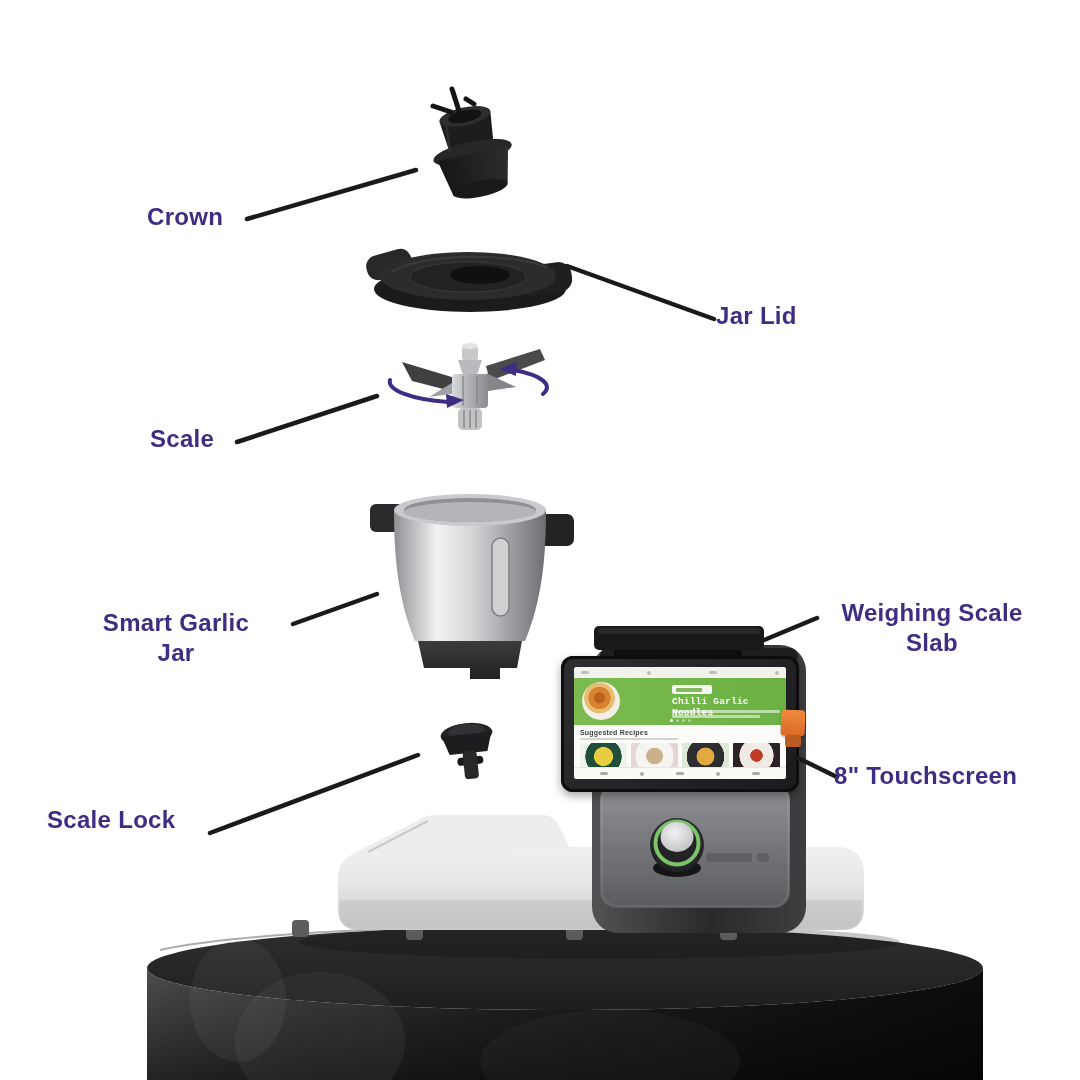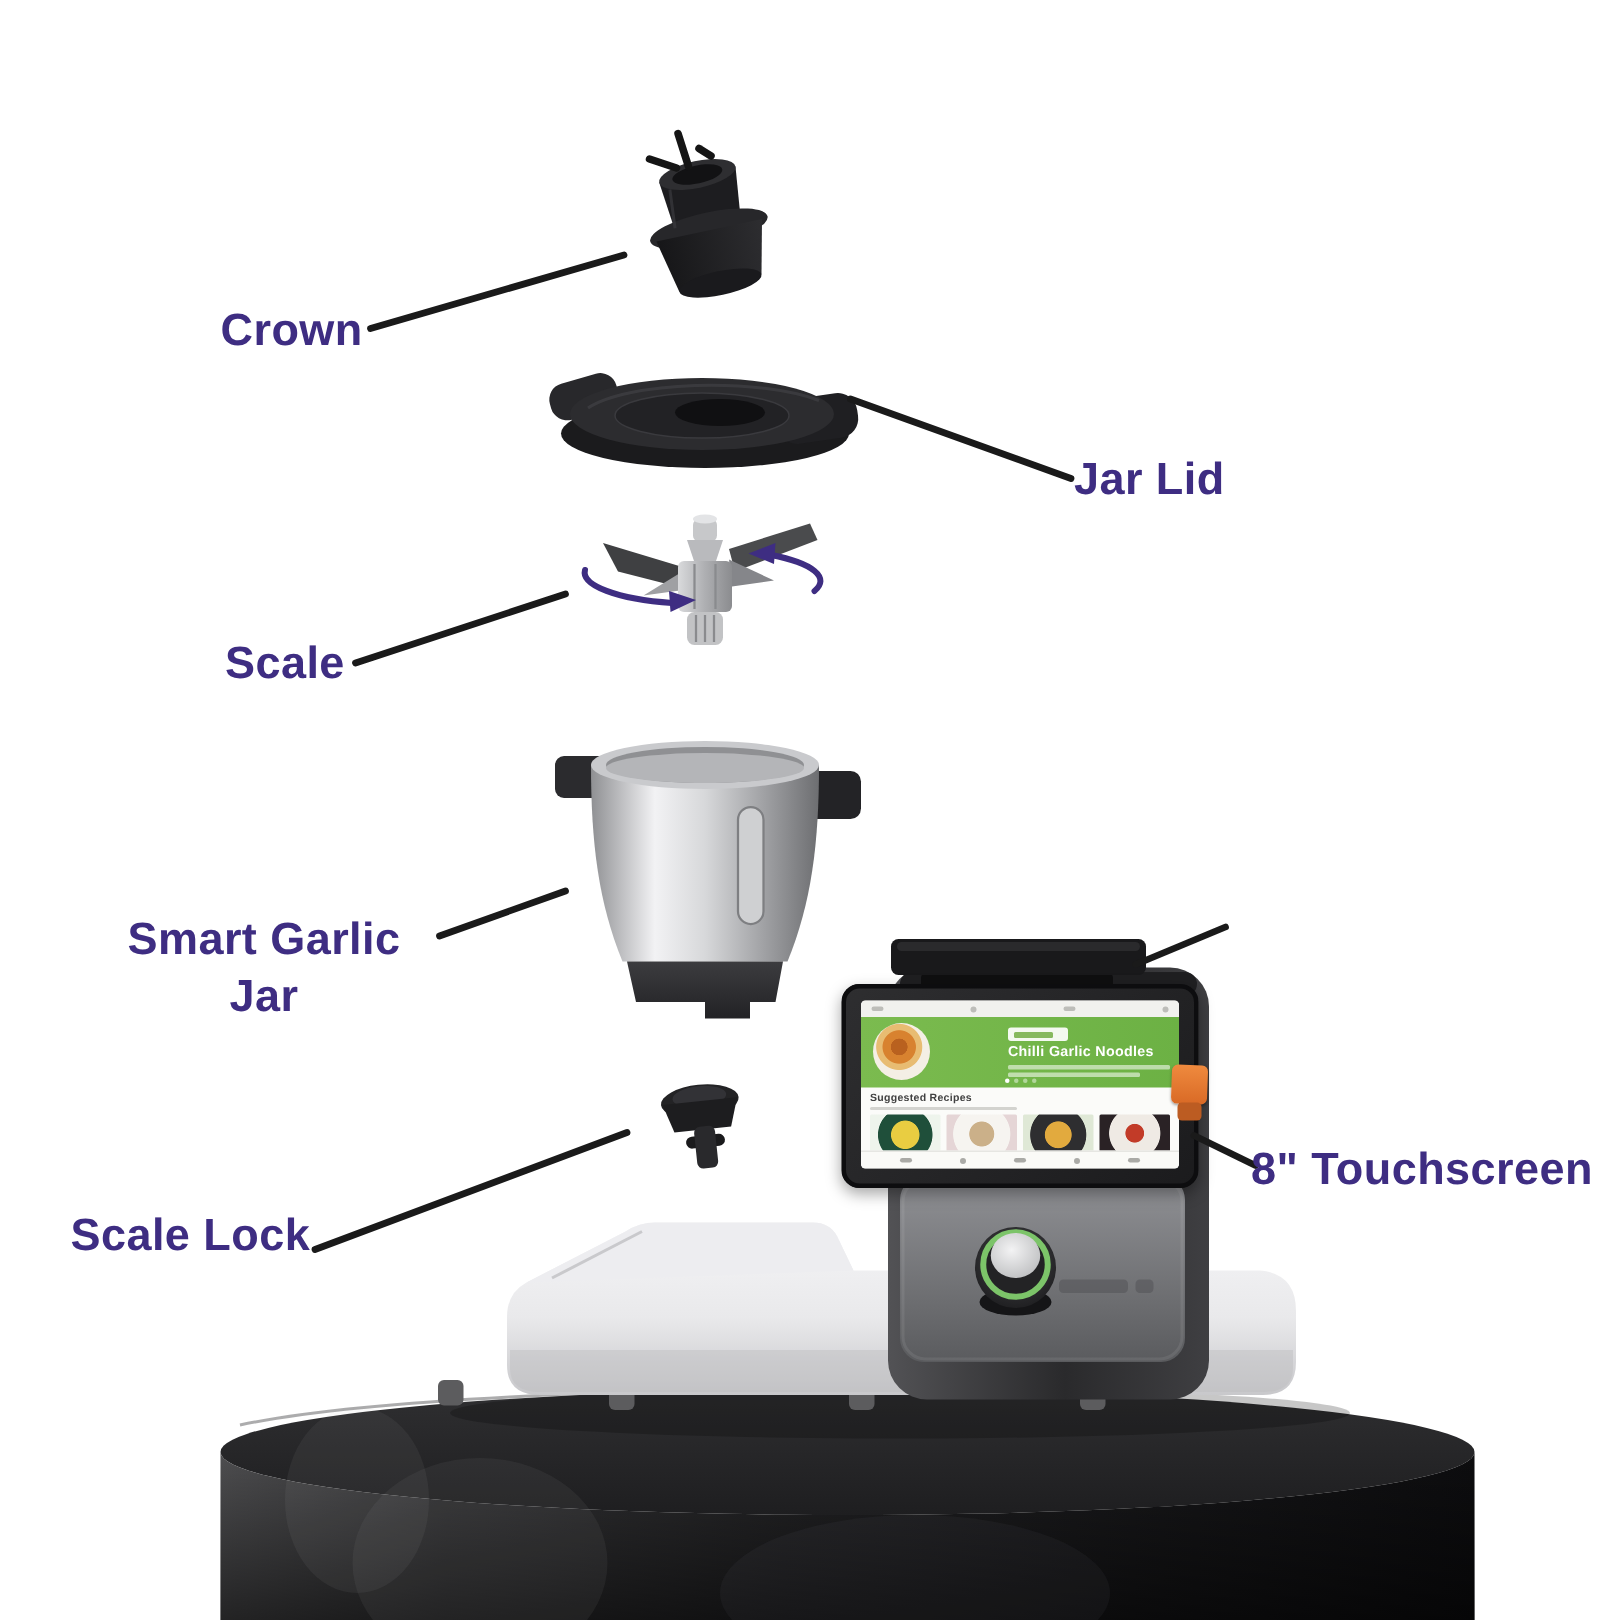--- a/index.html
+++ b/index.html
@@ -3,42 +3,42 @@
 <meta charset="utf-8">
 <style>
   html,body{margin:0;padding:0;background:#fff;}
   .canvas{position:relative;width:1080px;height:1080px;background:#ffffff;overflow:hidden;
           font-family:"Liberation Sans",sans-serif;}
   .canvas svg{position:absolute;left:0;top:0;}
   #art{z-index:1;}
   #overlay{z-index:5;pointer-events:none;}
 
   
-  .lbl{position:absolute;z-index:6;color:#3e2d82;font-weight:700;font-size:30px;line-height:1.25;
+  .lbl{position:absolute;z-index:6;color:#3e2d82;font-weight:700;font-size:24px;line-height:1.25;
        letter-spacing:.3px;white-space:nowrap;}
   .lbl.center{text-align:center;white-space:normal;}
   #lbl-crown{left:147px;top:202px;}
   #lbl-jarlid{left:716px;top:301px;}
   #lbl-blade{left:150px;top:424px;}
   #lbl-jar{left:52px;top:608px;width:248px;}
   #lbl-bladelock{left:47px;top:805px;}
   #lbl-scale{left:808px;top:598px;width:248px;}
   #lbl-touch{left:834px;top:761px;}
 
   
   .screen-bezel{position:absolute;z-index:3;left:561px;top:656px;width:238px;height:136px;
      border-radius:12px;background:linear-gradient(135deg,#2e2e30,#1b1b1d);
      box-shadow:inset 0 0 0 3px #0d0d0f, 0 4px 10px rgba(0,0,0,.35);}
   .screen-inner{position:absolute;left:13px;top:11px;width:212px;height:112px;border-radius:3px;
      background:#fbfbf9;overflow:hidden;}
   .scr-topbar{height:11px;background:#f1f1ee;display:flex;align-items:center;
      justify-content:space-between;padding:0 7px;}
   .glyph{width:8px;height:3px;border-radius:2px;background:#bdbdb9;}
   .glyph.dot{width:4px;height:4px;border-radius:50%;}
-  .banner{position:relative;height:47px;background:linear-gradient(90deg,#7bbb4f,#6cb144);}
+  .banner{position:relative;height:47px;background:linear-gradient(90deg,#7bbb4f,#6cb144);font-family:Liberation Mono, monospace;}
   .bowl{position:absolute;left:8px;top:4px;width:38px;height:38px;border-radius:50%;
      background:radial-gradient(circle at 46% 42%, #b9611f 0 18%, #d8822f 19% 36%,
        #e8bc72 38% 50%, #f4efe5 52% 78%, #ddd6c8 80% 100%);}
   .badge{position:absolute;left:98px;top:7px;width:40px;height:9px;border-radius:2px;
      background:rgba(255,255,255,.92);}
   .badge > div{margin:2.5px 4px;height:4px;width:26px;border-radius:1px;background:#86b95e;}
   .banner-title{position:absolute;left:98px;top:18px;font-size:9.5px;font-weight:700;color:#ffffff;
      letter-spacing:.2px;}
   .desc1,.desc2{position:absolute;left:98px;height:2.5px;border-radius:1px;
      background:rgba(255,255,255,.55);}
@@ -322,14 +322,18 @@
   </svg>
 
   <div class="lbl" id="lbl-crown">Crown</div>
   <div class="lbl" id="lbl-jarlid">Jar Lid</div>
   <div class="lbl" id="lbl-blade">Scale</div>
   <div class="lbl center" id="lbl-jar">
     <span>Smart Garlic</span><br>
     <span>Jar</span>
   </div>
   <div class="lbl" id="lbl-bladelock">Scale Lock</div>
+  <div class="lbl center" id="lbl-scale">
+    <span>Weighing Scale</span><br>
+    <span>Slab</span>
+  </div>
   <div class="lbl" id="lbl-touch">8" Touchscreen</div>
 </div>
 
 </body></html>

